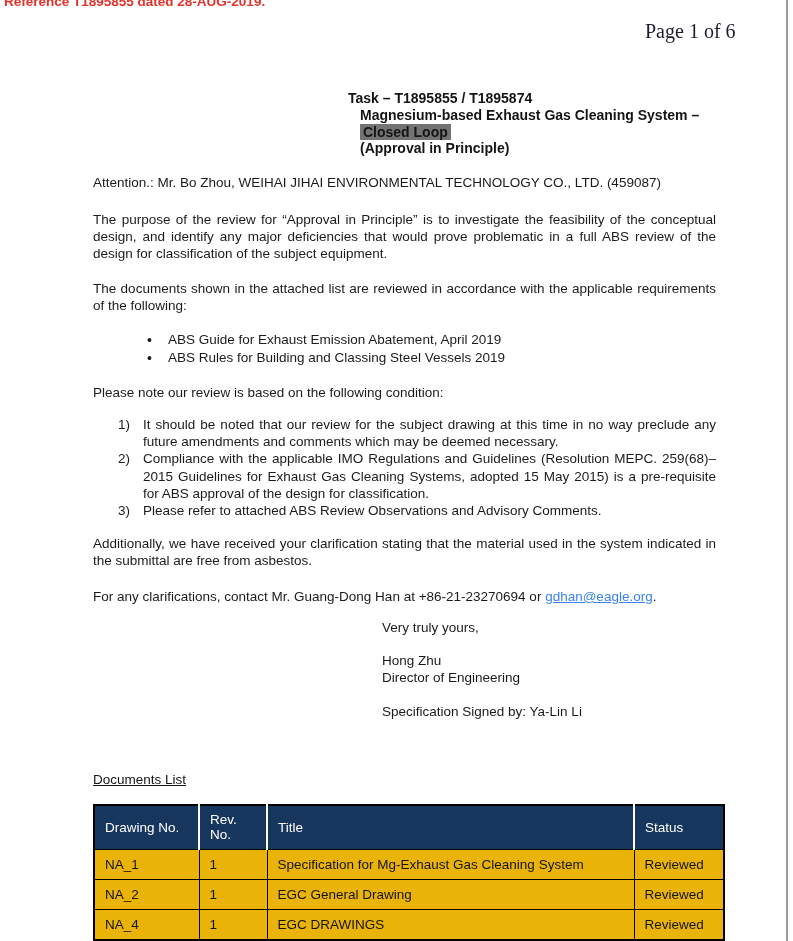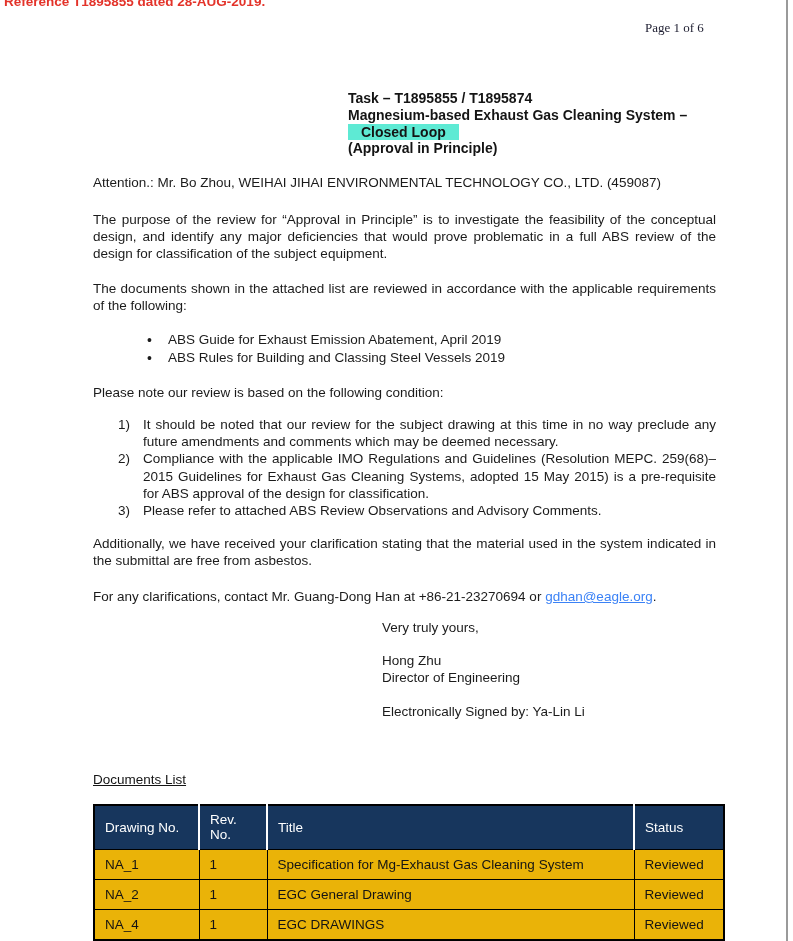--- a/index.html
+++ b/index.html
@@ -22,30 +22,30 @@
   .logo{position:absolute;left:95px;top:2px;width:230px;height:86px;}
   .eagle{position:absolute;left:0;top:0;}
   .logo-text{
     position:absolute;left:66px;top:4px;
     font-size:62px;font-weight:700;line-height:72px;
     color:#17365d;-webkit-text-stroke:2.2px #17365d;letter-spacing:1px;
   }
 
   .page-num{
     position:absolute;left:645px;top:20px;
-    font-family:"Liberation Serif", serif;font-size:13px;color:#1d1d30;
+    font-family:"Liberation Serif", serif;font-size:20px;color:#1d1d30;
   }
 
   
   .task{
     position:absolute;left:348px;top:90px;
     font-size:14px;font-weight:bold;line-height:16.8px;color:#141414;
   }
-  .task .indent{}
-  .task .hl{background:#5eead4;padding:0 13px;}
+  .task .indent{margin-left:12px;}
+  .task .hl{background:#737373;padding:0 3px;}
 
   
   .blk{
     position:absolute;left:93px;width:623px;
     font-size:13.5px;line-height:17.2px;color:#1b1b1b;
   }
   .just{text-align:justify;}
   .attention{top:174px;}
   .p-purpose{top:211px;}
   .p-docs{top:280px;}
@@ -138,21 +138,21 @@
 
   <div class="blk p-asbestos just">Additionally, we have received your clarification stating that the material used in the system indicated in the submittal are free from asbestos.</div>
 
   <div class="blk clarification">
     <span>For any clarifications, contact Mr. Guang-Dong Han at +86-21-23270694 or </span><a class="email" href="#">gdhan@eagle.org</a><span>.</span>
   </div>
 
   <div class="sig closing">Very truly yours,</div>
   <div class="sig signer-name">Hong Zhu</div>
   <div class="sig signer-title">Director of Engineering</div>
-  <div class="sig esign">Electronically Signed by: Ya-Lin Li</div>
+  <div class="sig esign">Specification Signed by: Ya-Lin Li</div>
 
   <div class="docs-heading">Documents List</div>
 
   <table class="docs">
     <colgroup>
         <col style="width:105px">
         <col style="width:68px">
         <col style="width:367px">
         <col style="width:90px">
       </colgroup>

